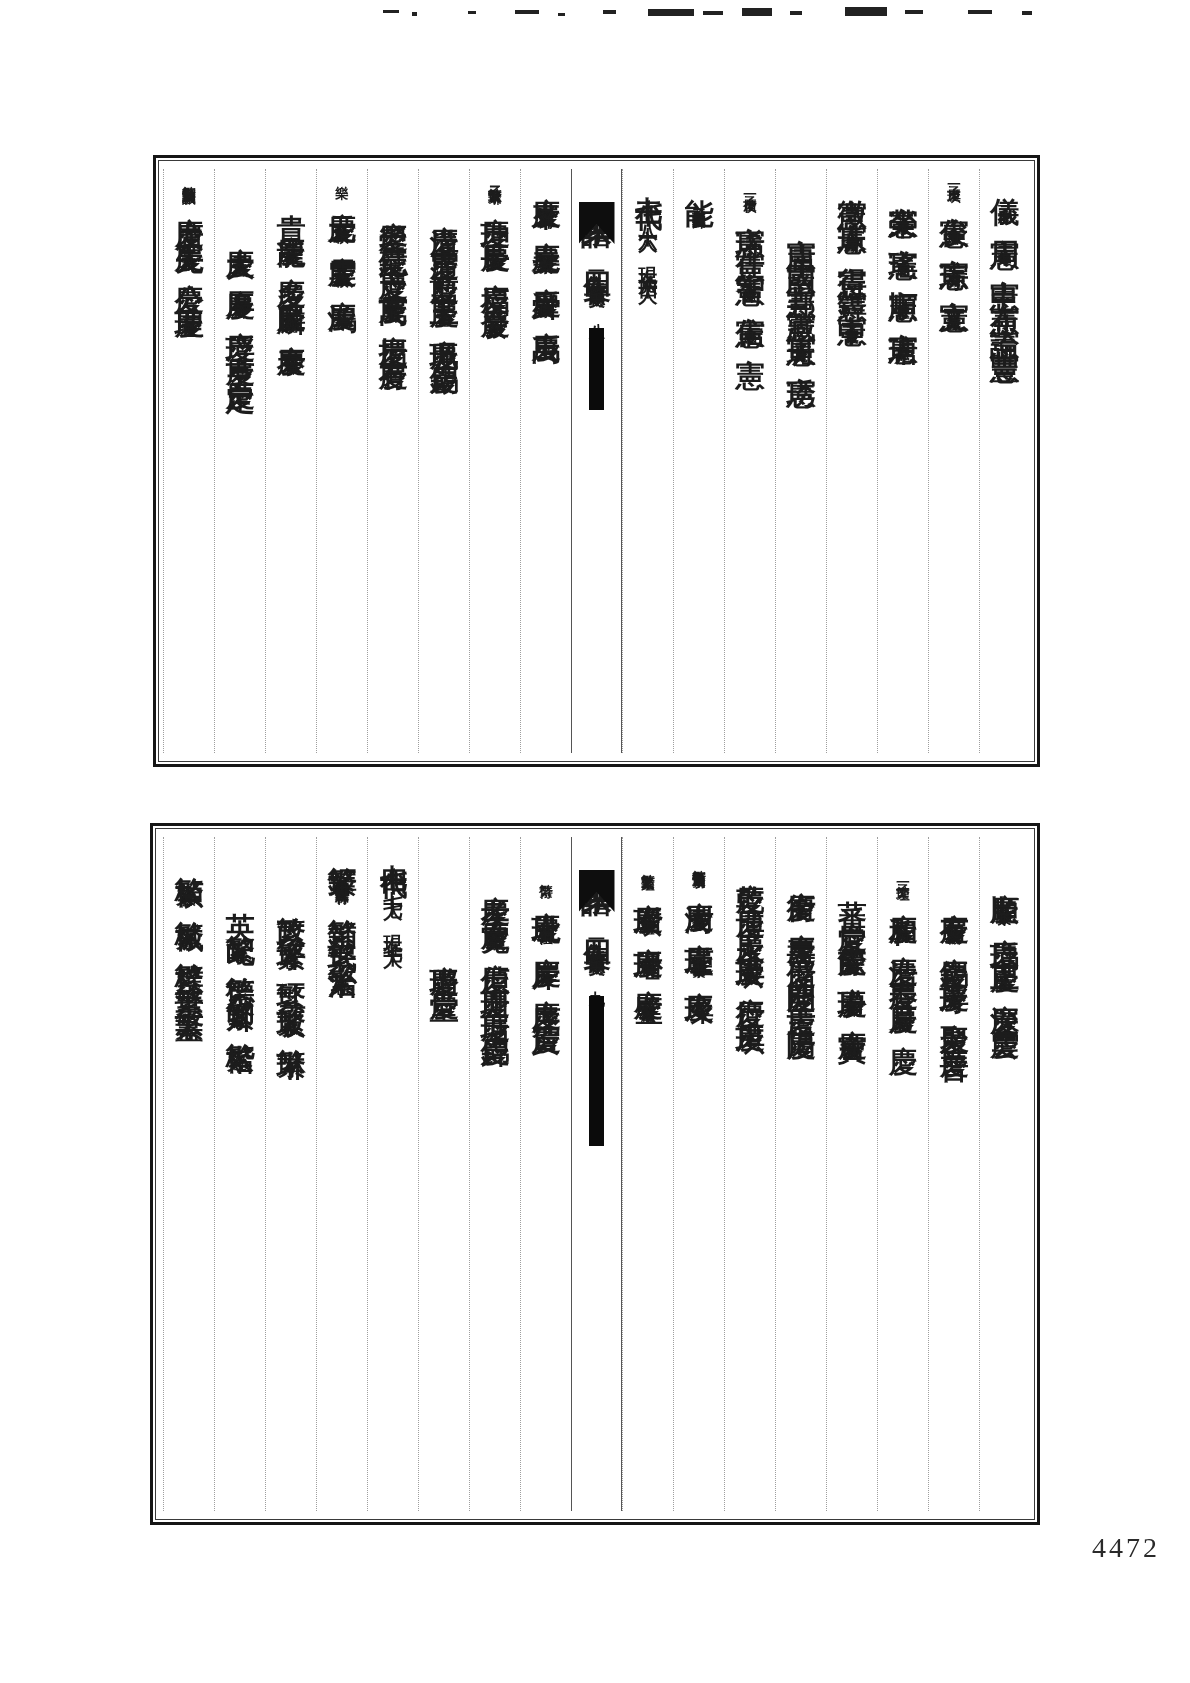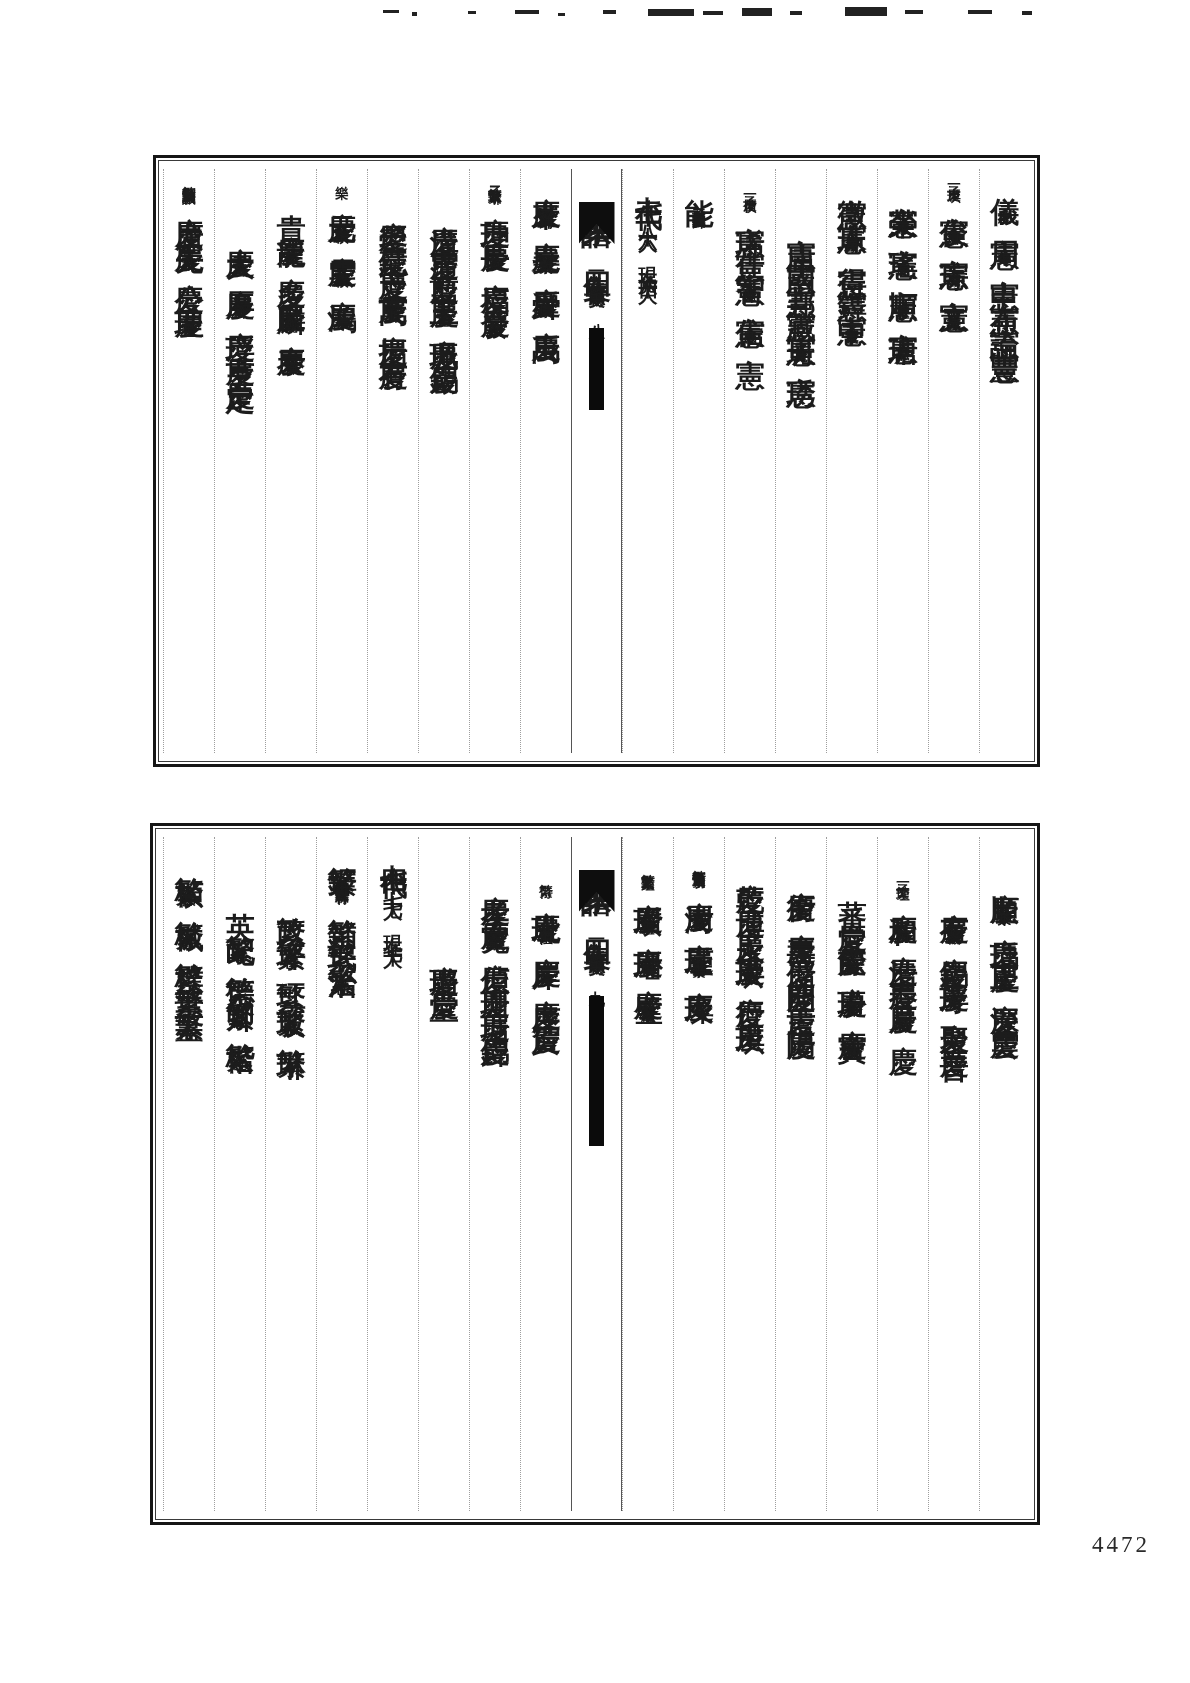--- a/index.html
+++ b/index.html
@@ -40,21 +40,21 @@
     letter-spacing:3px;line-height:1.02;}
   .fishtail{width:36px;height:42px;background:#0e0e0e;margin:8px 0 6px 0;
     clip-path:polygon(0 0,100% 0,100% 100%,50% 52%,0 100%);}
   .t-vol{writing-mode:vertical-rl;text-orientation:upright;font-size:28px;font-weight:700;letter-spacing:2px;}
   .t-fasc{writing-mode:vertical-rl;text-orientation:upright;font-size:17px;font-weight:600;margin-top:8px;}
   .t-branch{writing-mode:vertical-rl;text-orientation:upright;font-size:16px;font-weight:600;
     letter-spacing:1px;margin-top:10px;line-height:1.05;}
   .t-folio{writing-mode:vertical-rl;text-orientation:upright;font-size:16px;font-weight:600;margin-top:30px;}
   .spine-bar{width:15px;background:#0b0b0b;margin-top:18px;}
 
-  .folio-number{position:absolute;font-size:23px;letter-spacing:3px;color:#2a2a2a;
+  .folio-number{position:absolute;font-size:28px;letter-spacing:3px;color:#2a2a2a;
     font-family:"Liberation Serif","DejaVu Serif",serif;}
 </style>
 </head>
 <body>
 
 <div class="noise">
   <i style="left:383px;top:6px;width:16px;height:3px"></i>
   <i style="left:412px;top:8px;width:5px;height:4px"></i>
   <i style="left:468px;top:7px;width:8px;height:3px"></i>
   <i style="left:515px;top:6px;width:24px;height:4px"></i>

